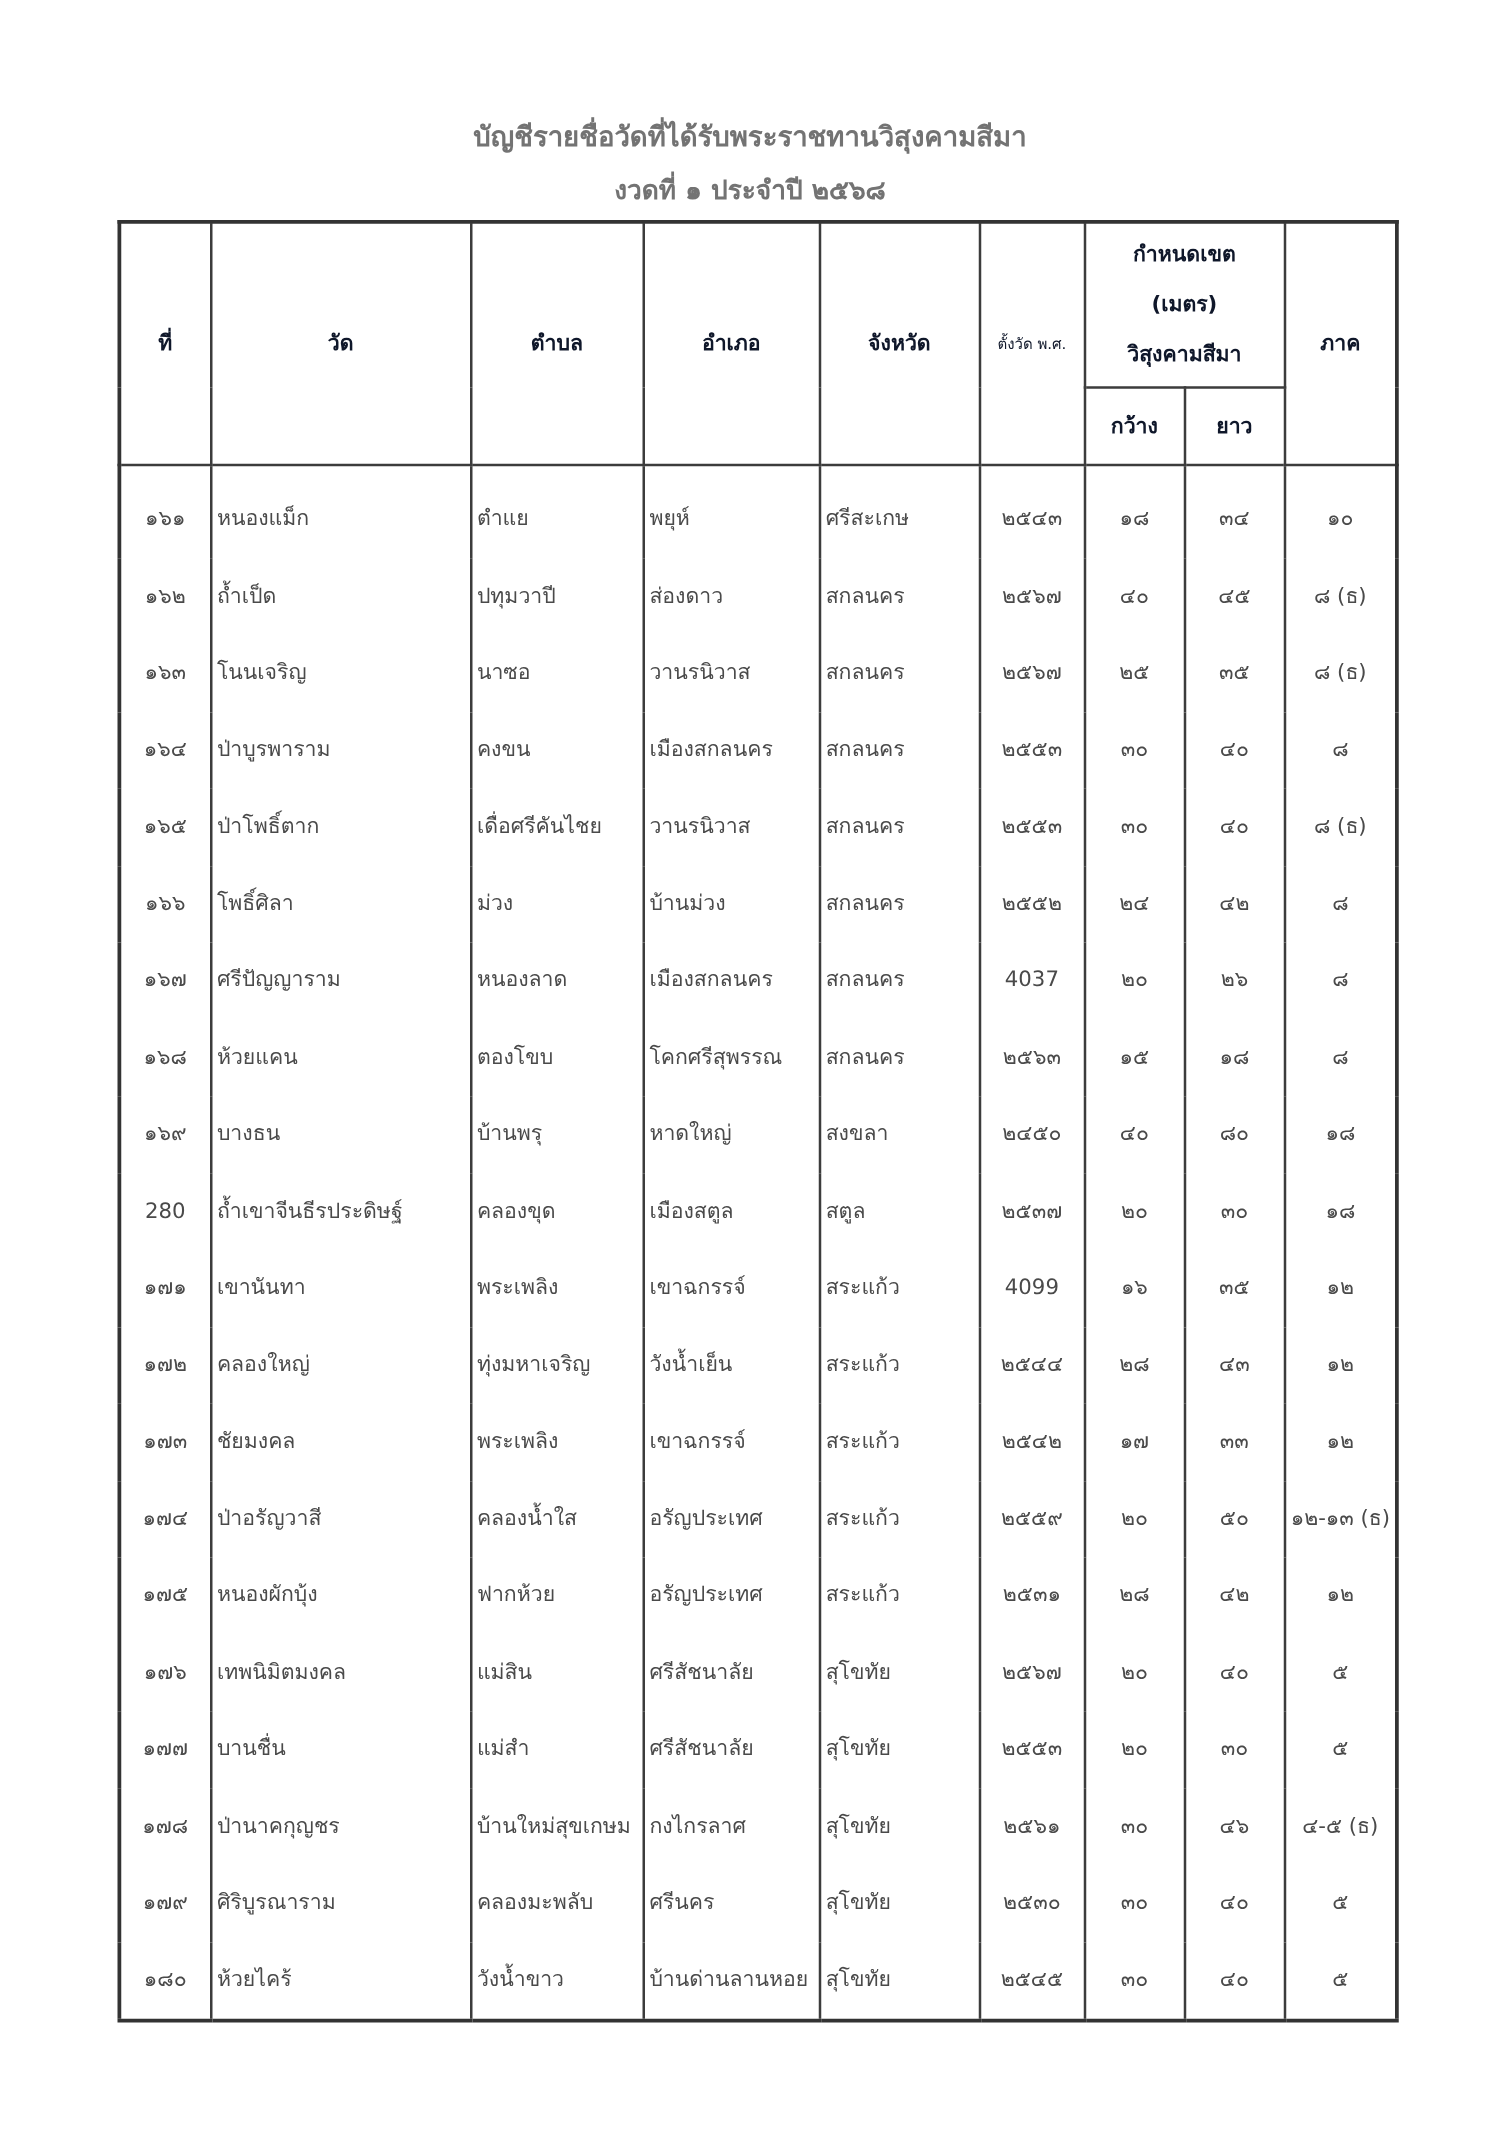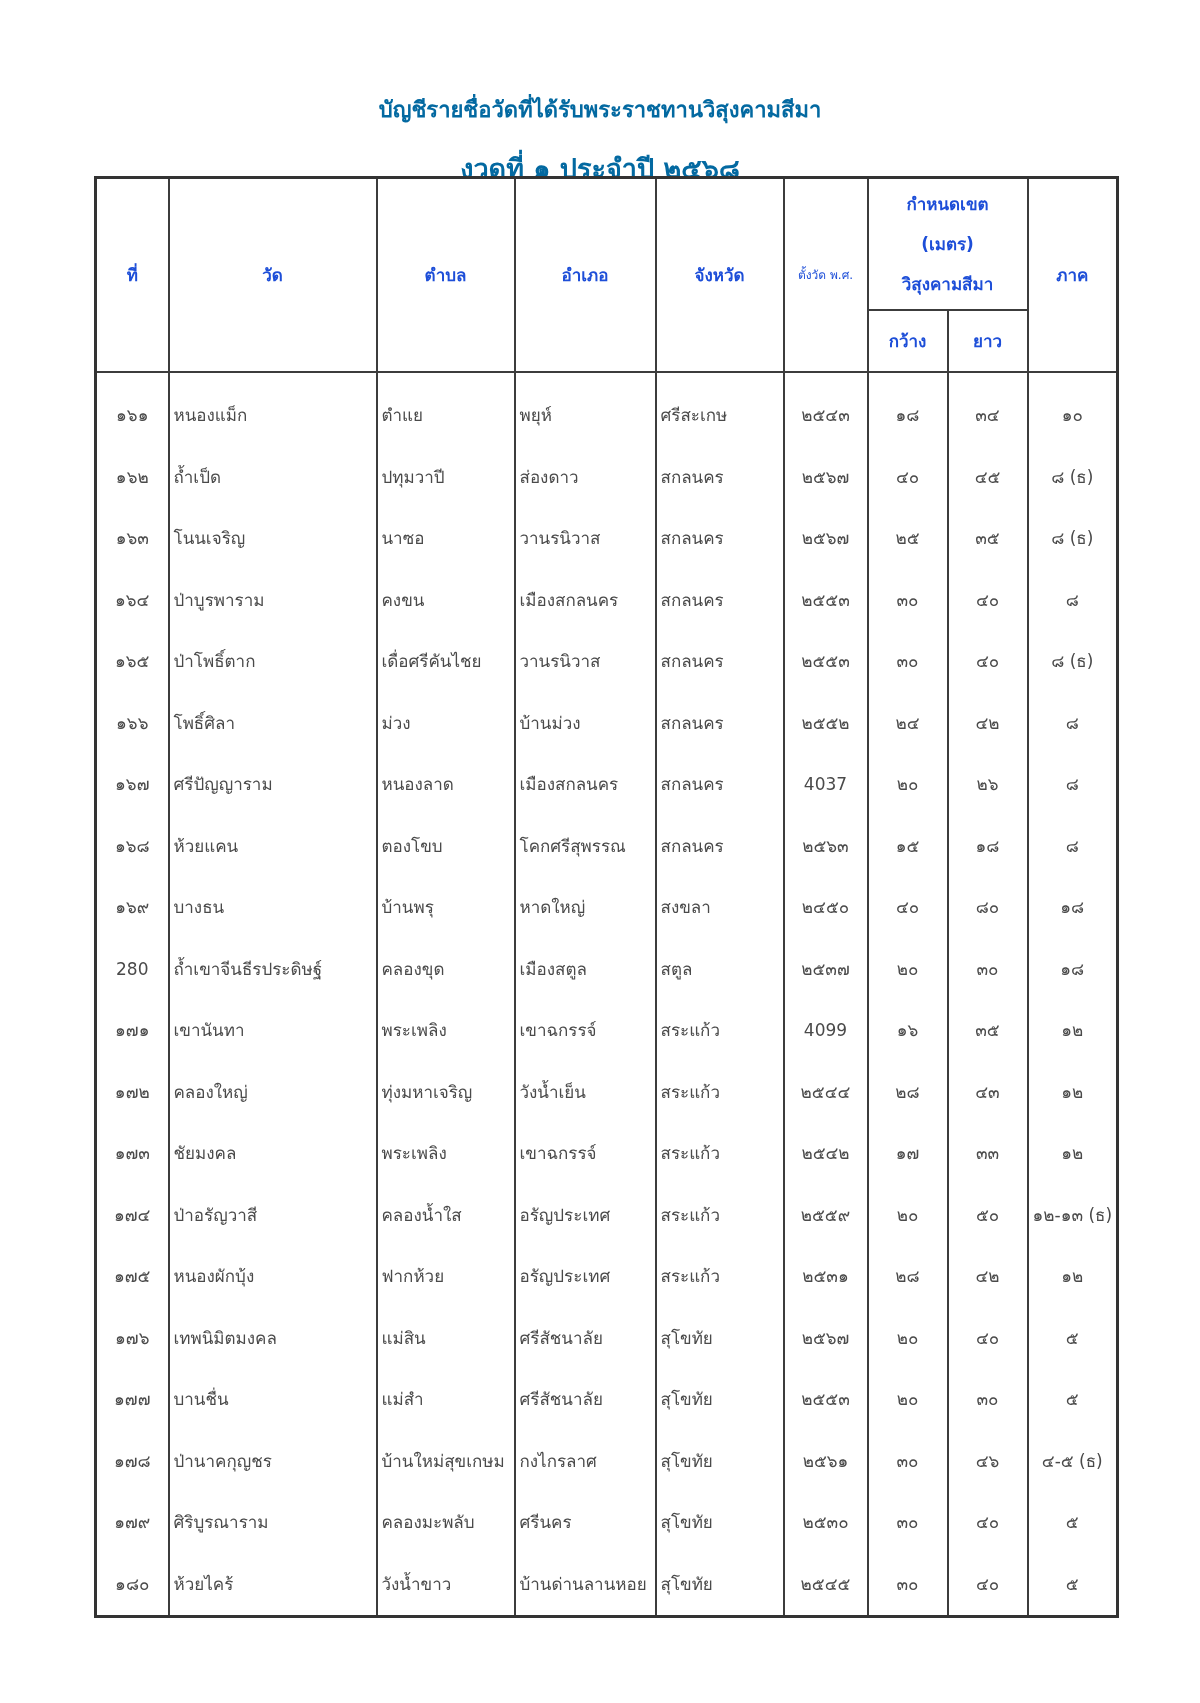--- a/index.html
+++ b/index.html
@@ -2,35 +2,35 @@
 <html><head>
 <meta charset="utf-8">
 <style>
   html, body { margin: 0; padding: 0; background: #ffffff; }
   body {
     width: 1200px; height: 1703px; position: relative; overflow: hidden;
     font-family: "DejaVu Sans", sans-serif; color: #3a3a3a;
   }
   .title {
     position: absolute; left: 0; width: 1200px; text-align: center;
-    font-weight: bold; color: #0369a1;
+    font-weight: bold; color: #737373;
   }
   .title.t1 { top: 92px; font-size: 22px; }
-  .title.t2 { top: 147px; font-size: 27px; }
+  .title.t2 { top: 135px; font-size: 21px; }
   table.grid {
     position: absolute; left: 94px; top: 176px; width: 1022px;
     border-collapse: collapse; table-layout: fixed;
     border: 3px solid #333;
   }
   table.grid th, table.grid td {
     border-left: 2px solid #3c3c3c; border-right: 2px solid #3c3c3c;
     padding: 0 4px; font-size: 17px; line-height: 1; white-space: nowrap; overflow: hidden;
   }
   table.grid thead th {
-    font-weight: bold; color: #1d4ed8; text-align: center; border: 2px solid #3c3c3c;
+    font-weight: bold; color: #0f172a; text-align: center; border: 2px solid #3c3c3c;
     font-size: 17px;
   }
   table.grid thead tr.h1 th { height: 132px; }
   table.grid thead tr.h1 th.boundary { height: 130px; line-height: 40px; vertical-align: middle; white-space: normal; }
   table.grid thead tr.h2 th { height: 60px; margin-left: 33px; }
   table.grid thead th.small { font-size: 12px; font-weight: normal; }
   table.grid tbody tr td { height: 61.5px; vertical-align: middle; color: #4a4a4a; }
   table.grid tbody tr:first-child td { padding-top: 12px; }
   td.num { text-align: center; padding-right: 8px; }
   td.center { text-align: center; }

